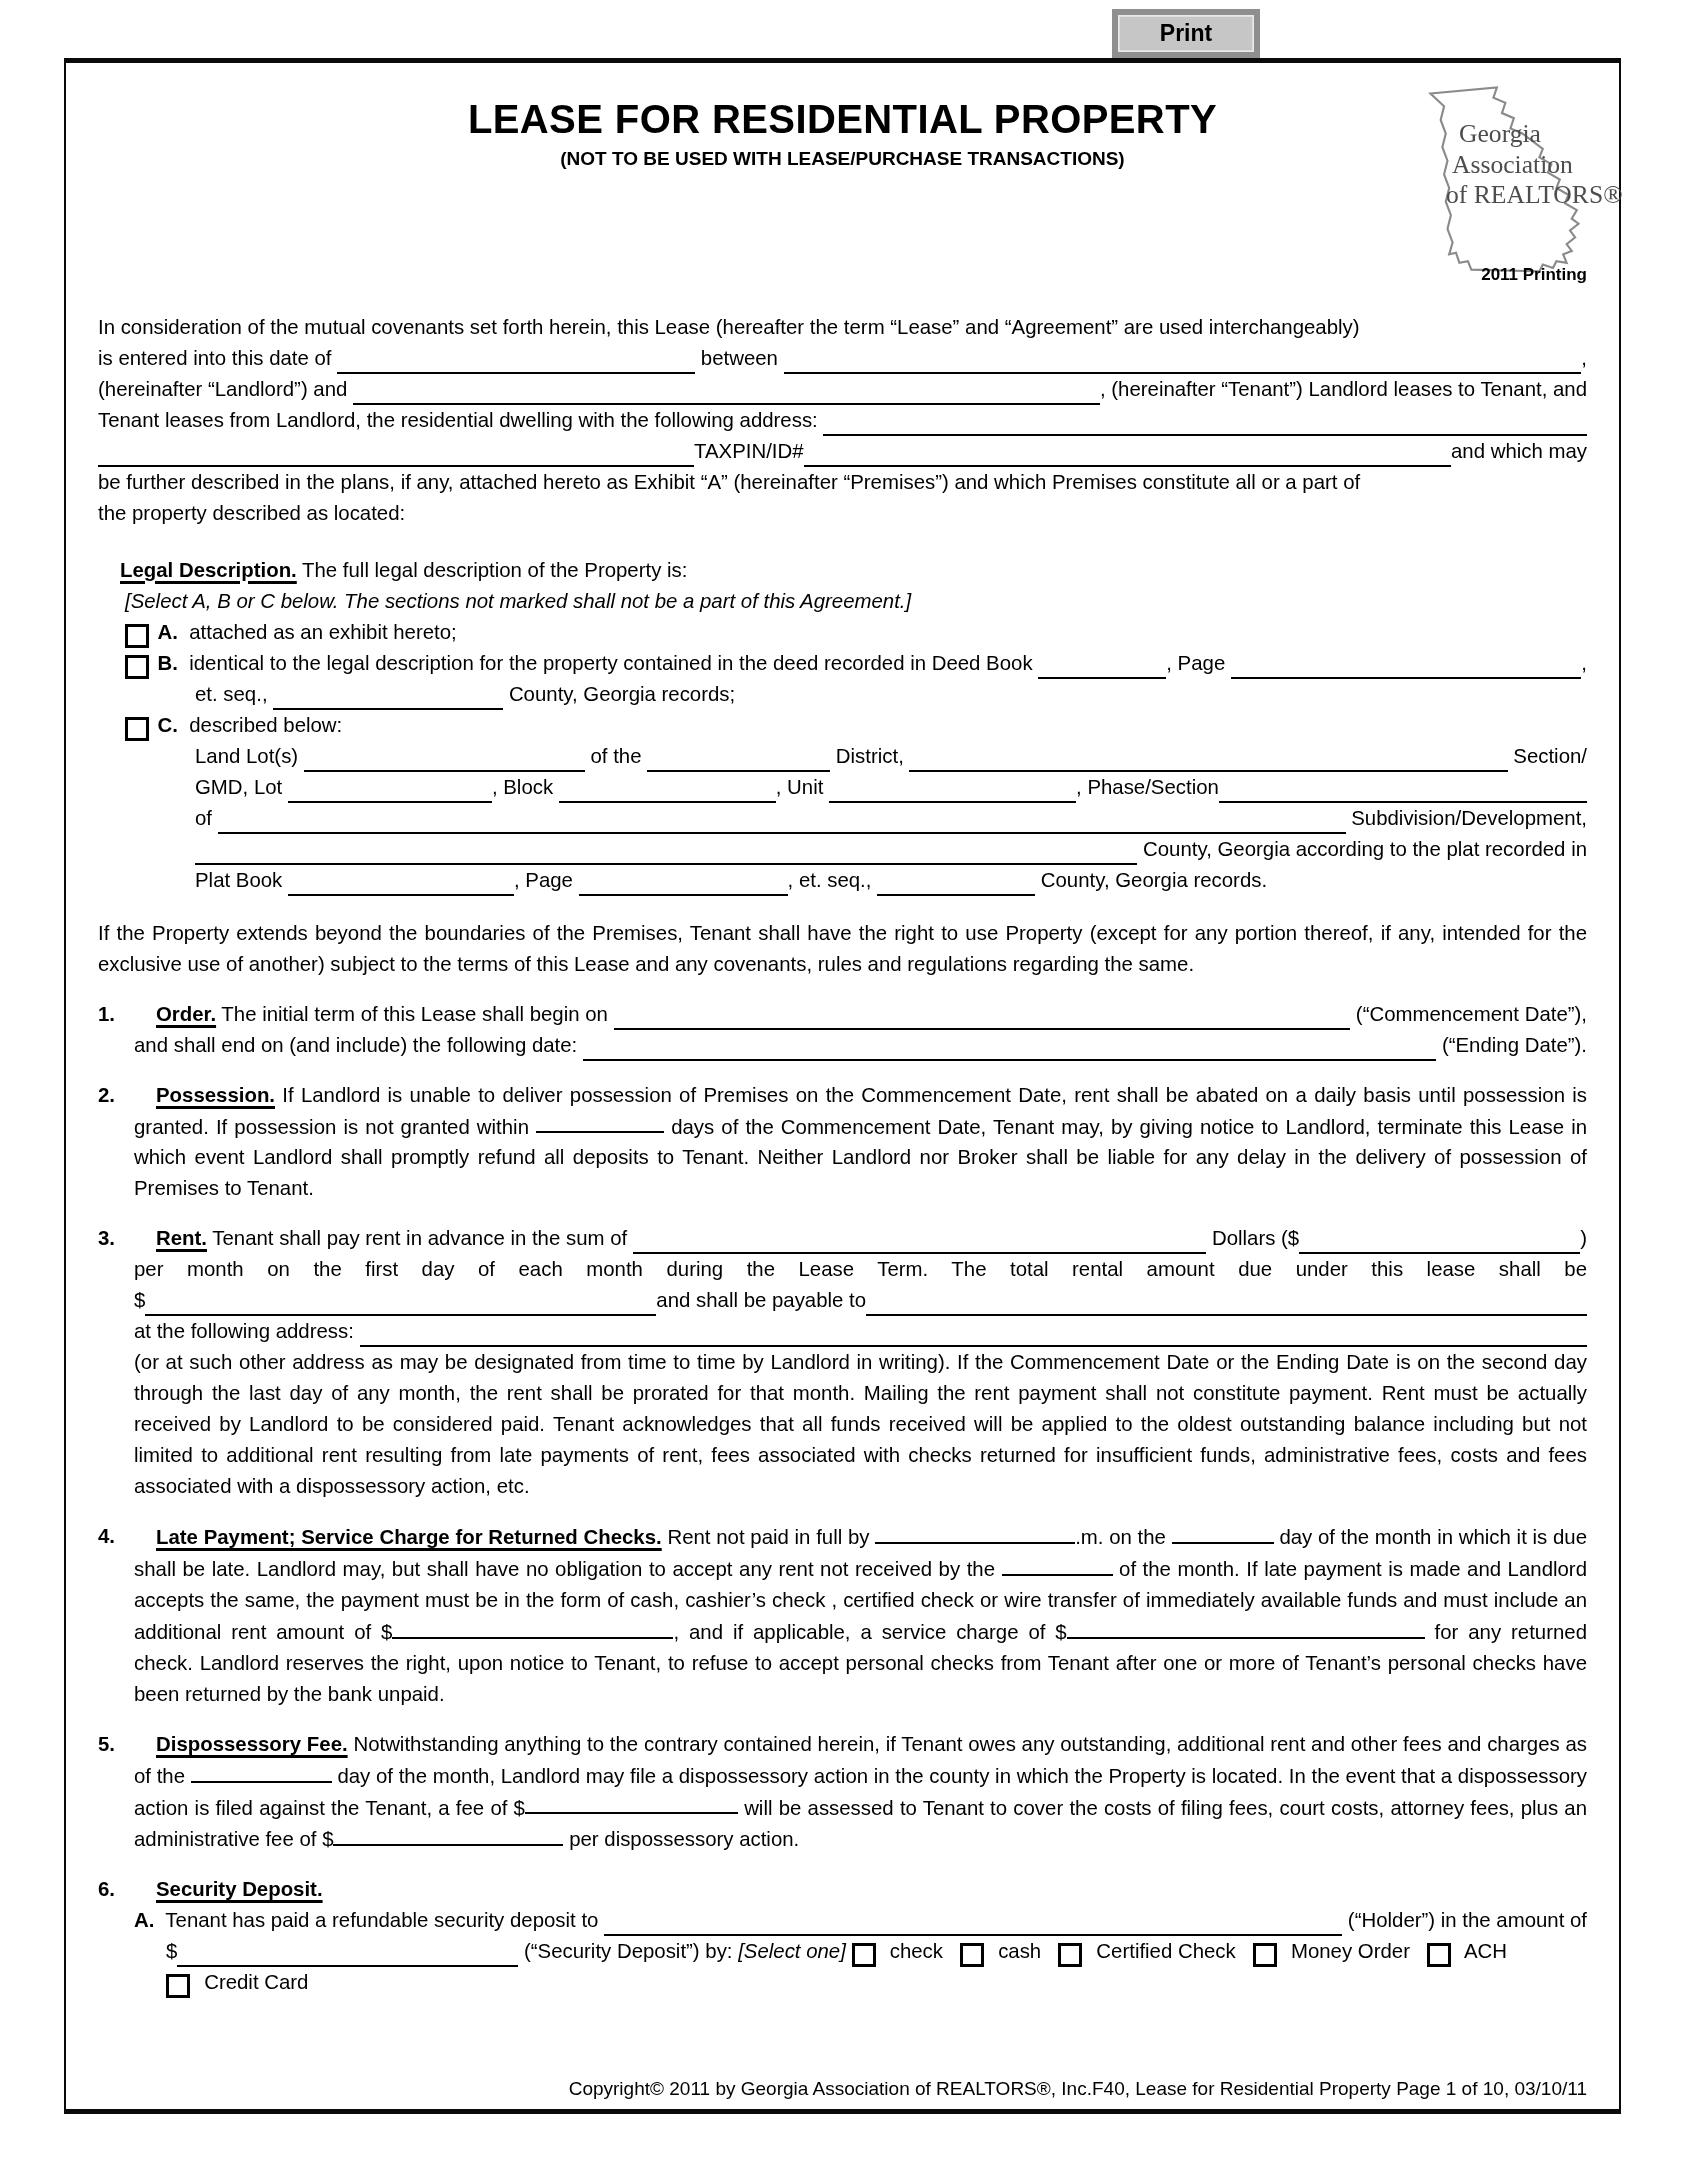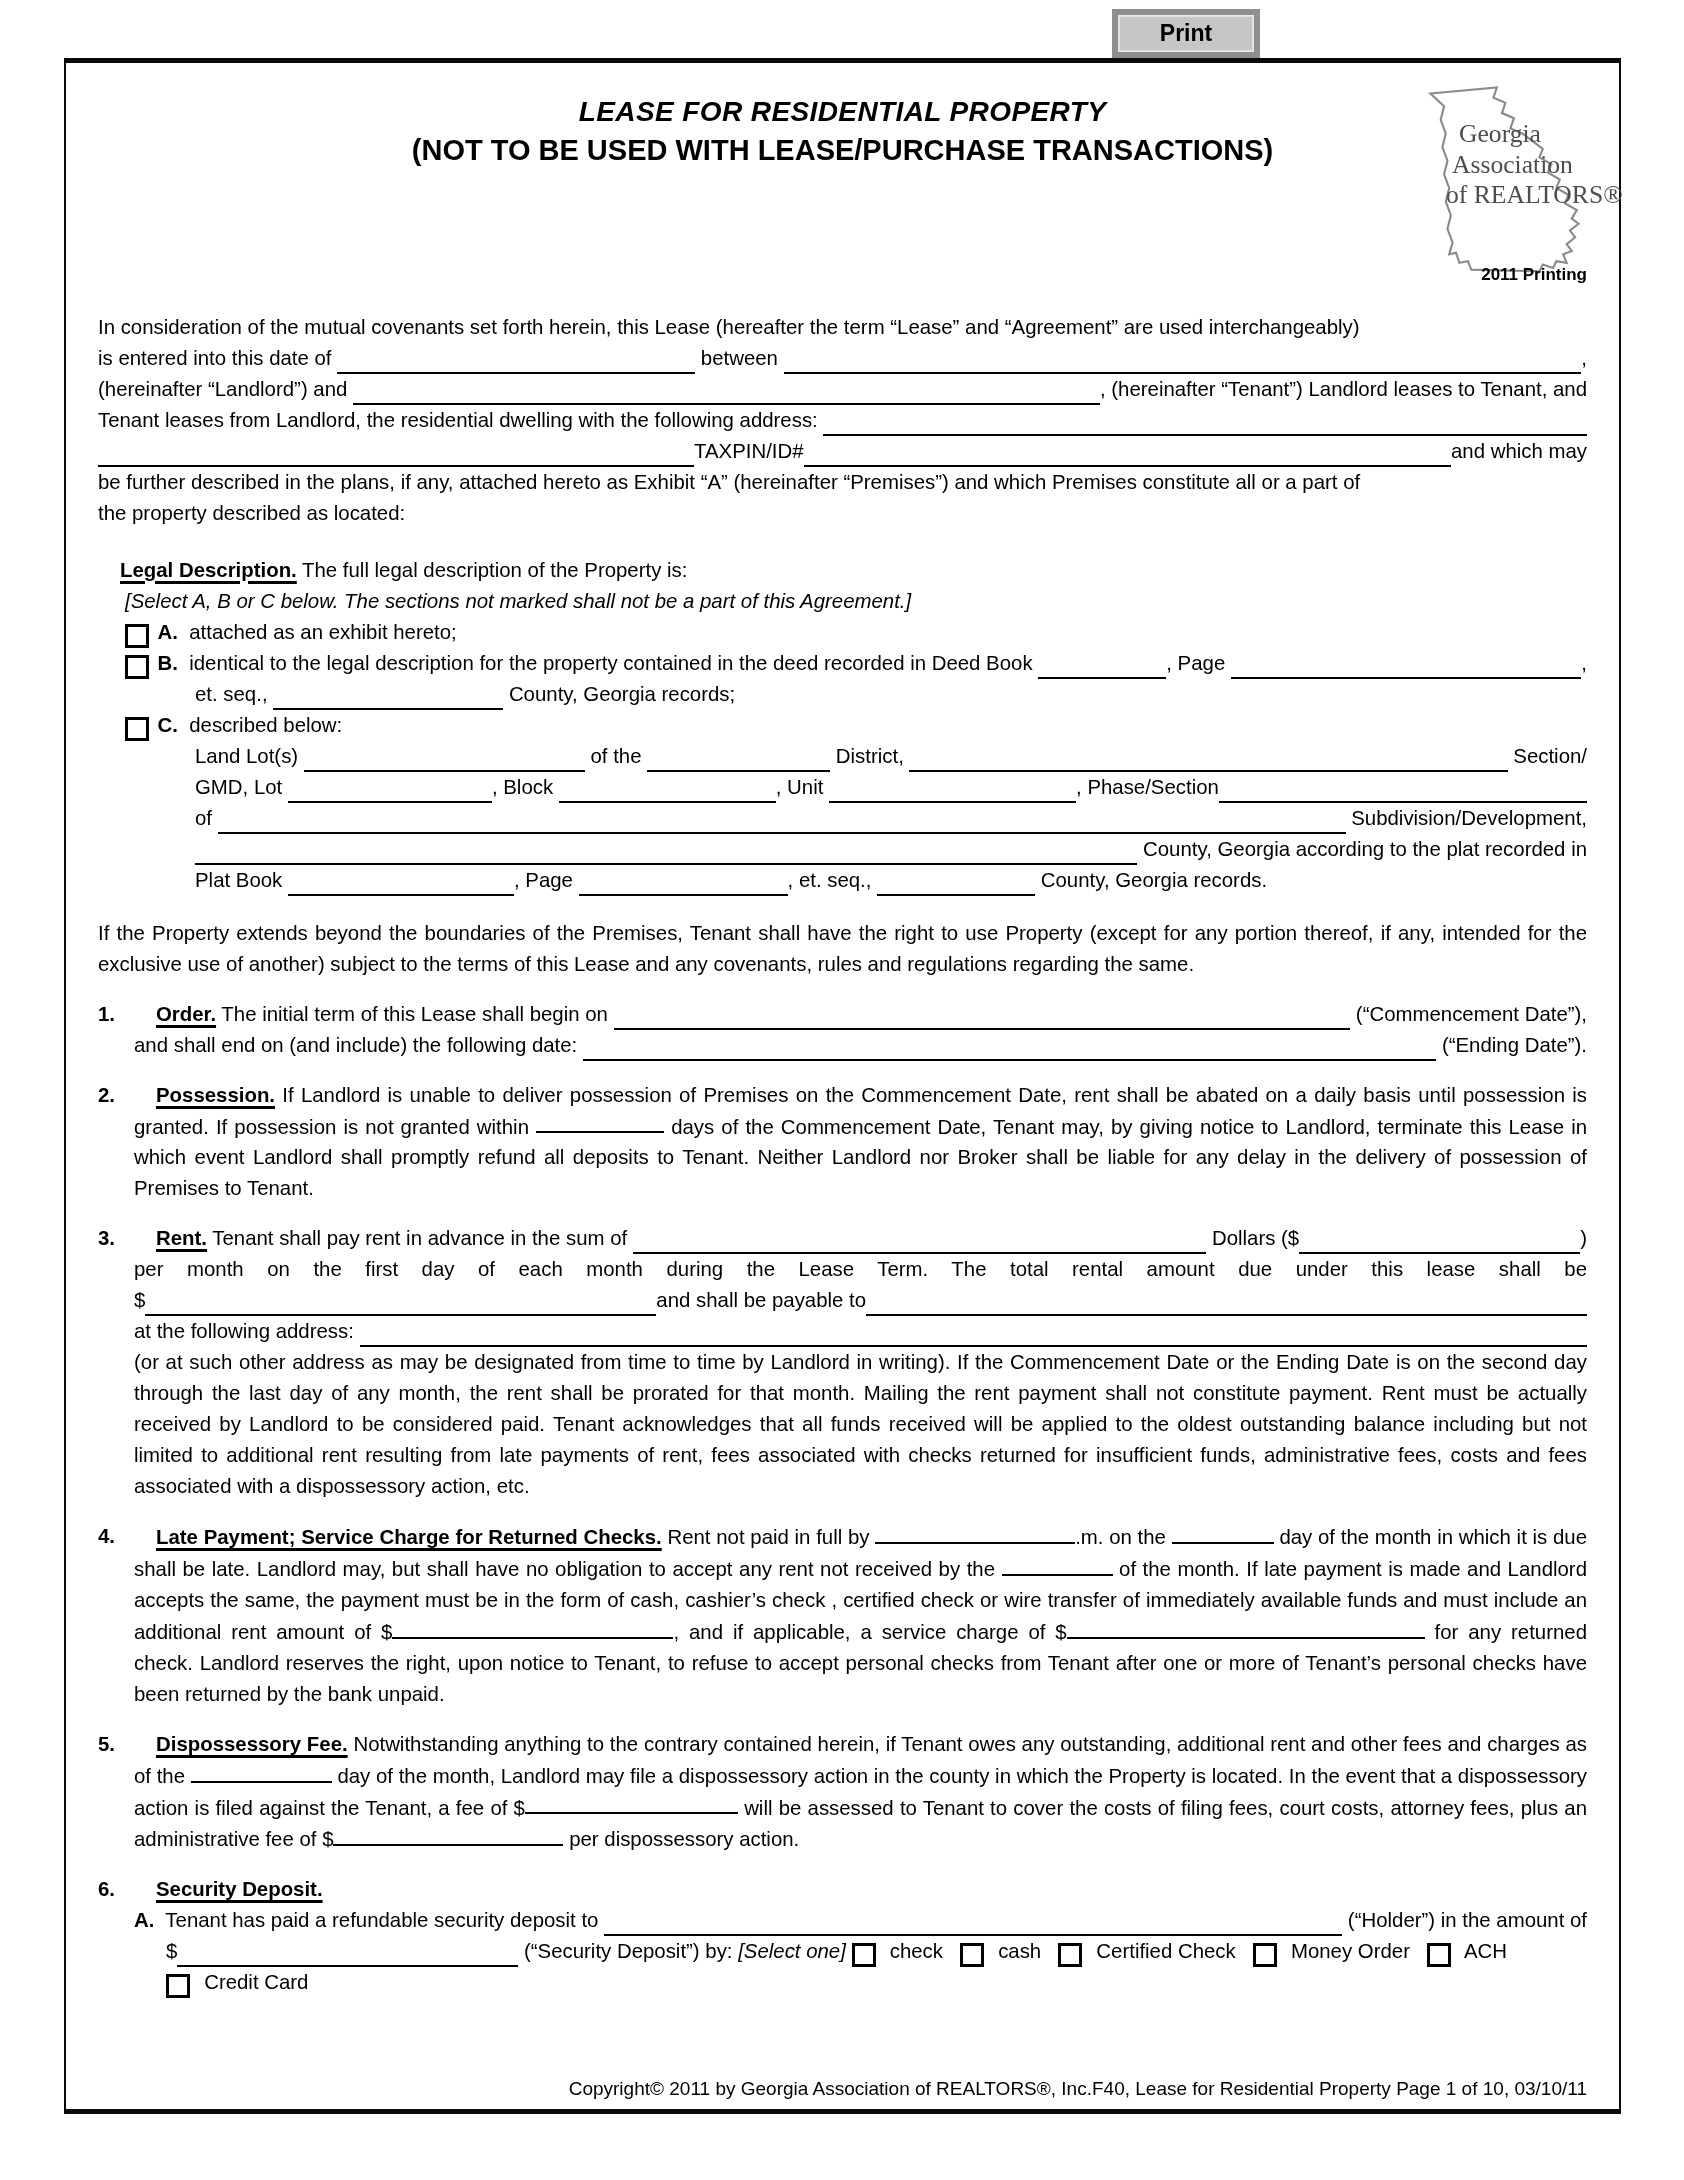--- a/index.html
+++ b/index.html
@@ -18,22 +18,22 @@
   }
   
   .page{
     position:absolute;left:64px;top:58px;width:1557px;height:2056px;
     border:2.6px solid #0a0a0a;border-top-width:5.1px;border-bottom-width:5.1px;
     box-sizing:border-box;background:#fff;
   }
   .content{padding:0 32px;font-size:20.4px;line-height:31px;}
   
   .hdr{position:relative;height:249px;}
-  .title{text-align:center;font-size:28px;font-weight:bold;padding-top:28px;line-height:41px;letter-spacing:0.4px;font-style:italic;}
-  .subtitle{text-align:center;font-size:29px;font-weight:bold;margin-top:5.1px;line-height:27px;}
+  .title{text-align:center;font-size:40px;font-weight:bold;padding-top:36px;line-height:41px;letter-spacing:0.4px;}
+  .subtitle{text-align:center;font-size:19px;font-weight:bold;margin-top:5.1px;line-height:27px;}
   .printing{position:absolute;top:196px;right:0;font-size:17px;font-weight:bold;}
   .logo{position:absolute;top:22px;right:25px;width:179px;height:200px;}
   .logo svg{position:absolute;left:0;top:0;}
   .logo .lg{position:absolute;font-family:"Liberation Serif","DejaVu Serif",serif;color:#4d4d4d;font-size:25.6px;line-height:29px;white-space:nowrap;}
   .lg1{left:44px;top:34px;} .lg2{left:37px;top:65px;} .lg3{left:31px;top:95px;}
   
   .bold{font-weight:bold;}
   .ital{font-style:italic;}
   .uline{text-decoration:underline;text-decoration-thickness:2.6px;text-underline-offset:4.3px;margin-left:22px;}
   .blank{display:inline-block;border-bottom:2.6px solid #000;height:1.02em;min-width:34px;}

